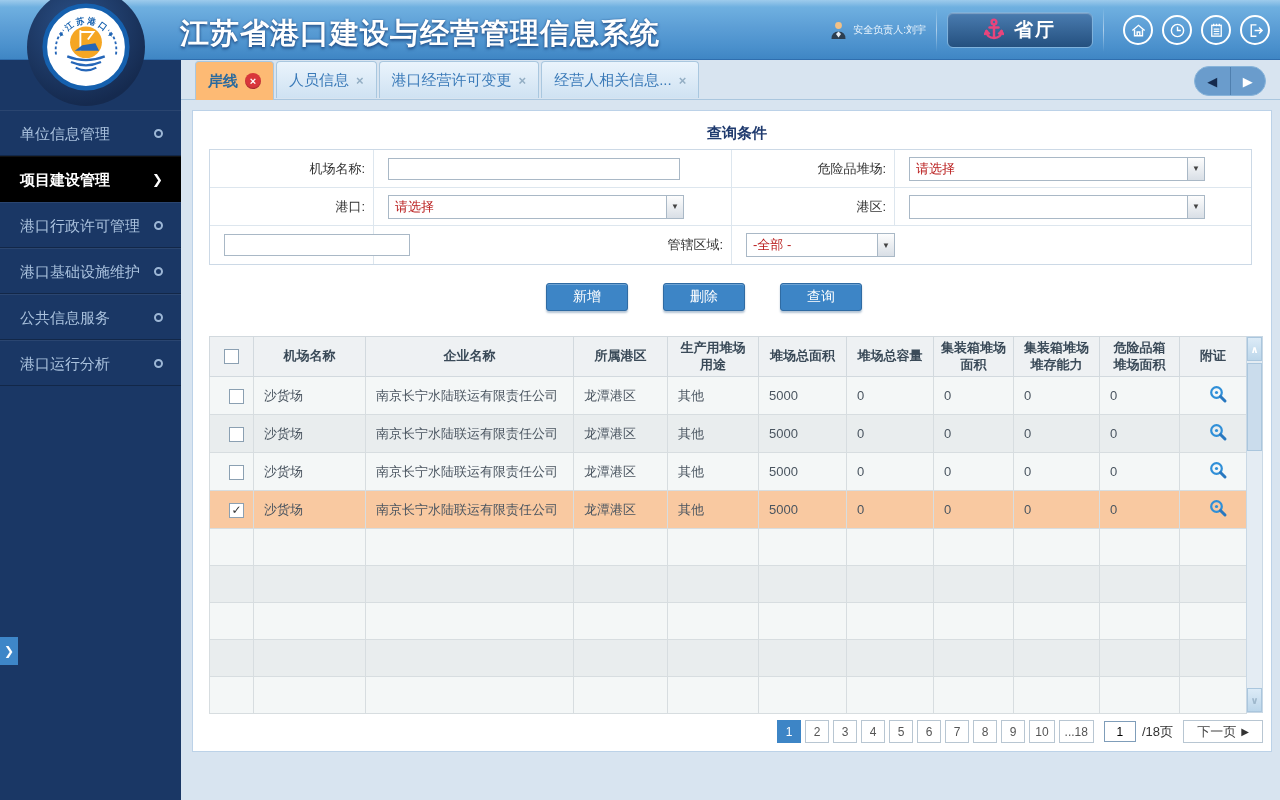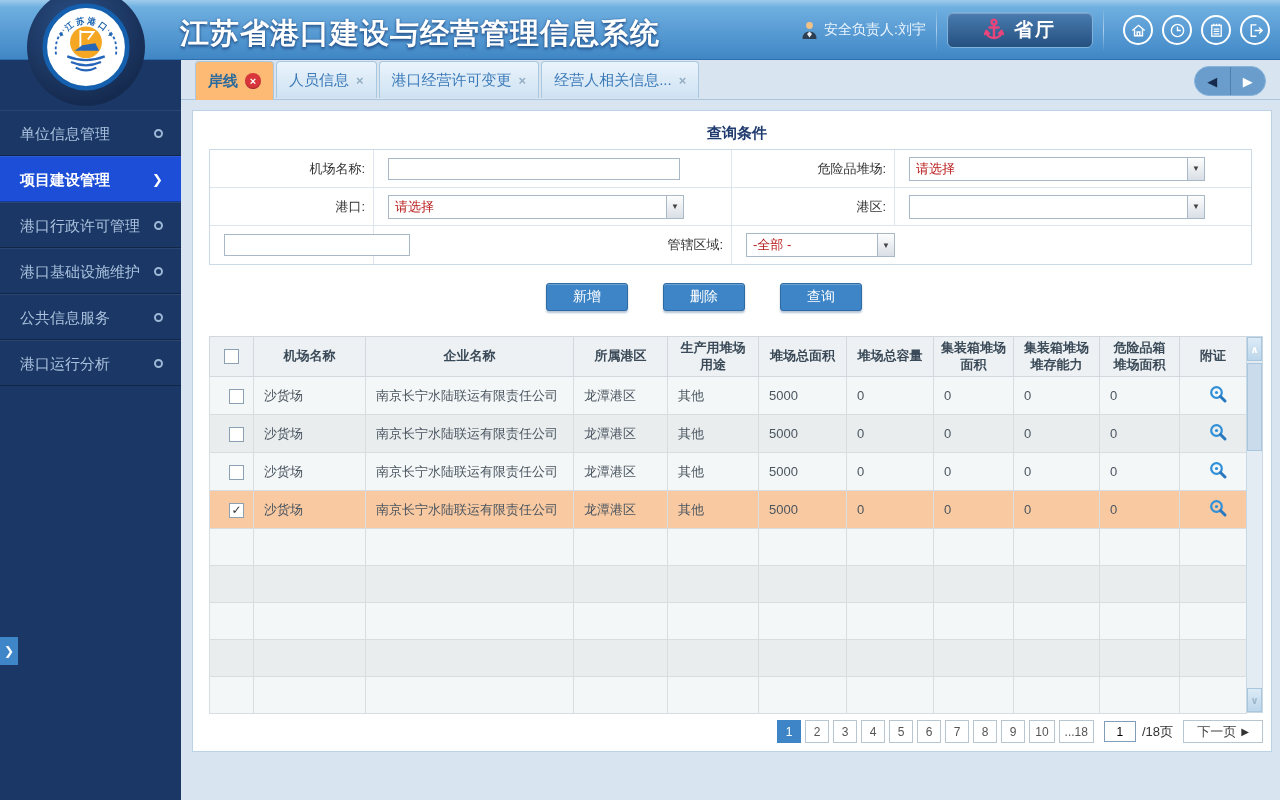--- a/index.html
+++ b/index.html
@@ -10,34 +10,34 @@
   .topbar { position:absolute; left:0; top:0; width:1280px; height:60px; z-index:6;
     background:linear-gradient(#9ecbec 0%, #6fb0e0 12%, #5d9fd6 45%, #4a90cc 80%, #3f86c4 100%);
     border-bottom:1px solid #2f6eae; }
   .logo-disc { position:absolute; left:27px; top:-12px; width:118px; height:118px; border-radius:50%;
     background:radial-gradient(circle at 40% 30%, #2d5априm, #16294e); background:radial-gradient(circle at 42% 32%, #2b5188, #152a4f 75%); z-index:7; }
   .logo-badge { position:absolute; left:41px; top:2px; width:90px; height:90px; z-index:8; }
   .app-title { position:absolute; left:152px; top:14px; font-size:29px; font-weight:bold; color:#ffffff;
     letter-spacing:1px; text-shadow:0 2px 3px rgba(22,62,118,.75), 0 0 2px rgba(22,62,118,.6); white-space:nowrap;margin-left:28px; }
   .topbar-right { position:absolute; right:10px; top:0; height:60px; display:flex; align-items:center; }
   .tb-divider { width:1px; height:44px; background:linear-gradient(rgba(255,255,255,.0),rgba(255,255,255,.5),rgba(255,255,255,0)); margin:0 10px; }
-  .user-info { display:flex; align-items:center; gap:6px; color:#eaf4fc; font-size:14px; }
+  .user-info { display:flex; align-items:center; gap:6px; color:#eaf4fc; font-size:10px; }
   .province-btn { display:flex; align-items:center; gap:10px; justify-content:center; width:146px; height:36px;
     background:linear-gradient(#4a7cb0, #2a5document5); background:linear-gradient(#4a7cb0,#24507f); border:1px solid #7fb2dc; border-radius:6px;
     color:#fff; font-size:19px; font-weight:bold; letter-spacing:2px; cursor:pointer; box-shadow:inset 0 1px 1px rgba(255,255,255,.3); }
   .circle-btn { width:30px; height:30px; border:2px solid #ffffff; border-radius:50%; display:flex;
     align-items:center; justify-content:center; margin-left:9px; cursor:pointer; }
 
   
   .sidebar { position:absolute; left:0; top:60px; width:181px; bottom:0; background:#1a3765; z-index:5; }
   .side-menu { margin-top:50px; }
   .side-item { height:46px; line-height:45px; padding:0 18px 0 20px; color:#a9c1dd; font-size:15px;
     border-top:1px solid rgba(255,255,255,.07); border-bottom:1px solid rgba(0,0,0,.28);
     display:flex; align-items:center; justify-content:space-between; cursor:pointer; }
-  .side-item.active { background:#1d4ed8; color:#ffffff; font-weight:bold; }
+  .side-item.active { background:#000000; color:#ffffff; font-weight:bold; }
   .si-circle { width:9px; height:9px; border:2px solid #9db7d6; border-radius:50%; }
   .si-arrow { color:#ffffff; font-size:13px; font-weight:bold; }
   .expand-handle { position:absolute; left:0; top:577px; width:18px; height:28px; background:#3e86c8;
     color:#fff; font-size:12px; font-weight:bold; display:flex; align-items:center; justify-content:center; cursor:pointer; }
 
   
   .main { position:absolute; left:181px; top:60px; right:0; bottom:0; background:#d8e4f0; }
 
   
   .tabbar { position:absolute; left:0; top:0; right:0; height:40px; border-bottom:1px solid #aac6de; display:flex; align-items:flex-end; }

